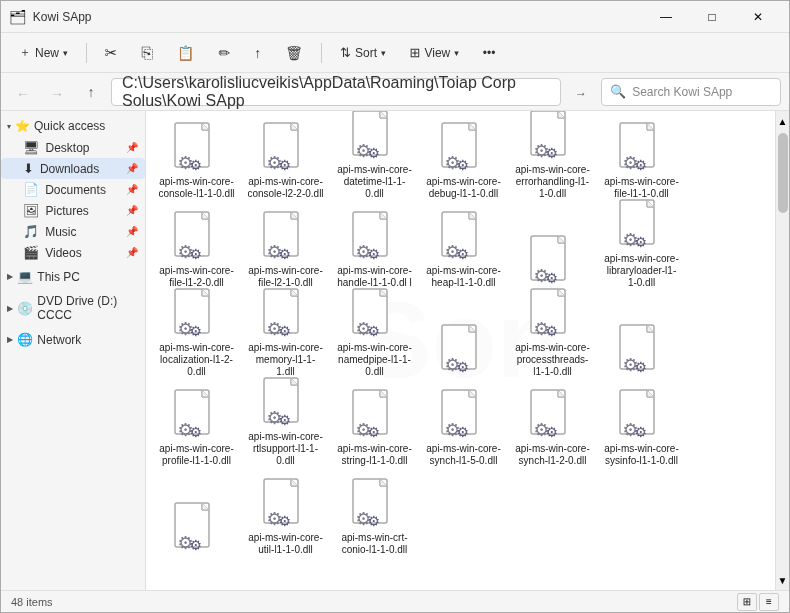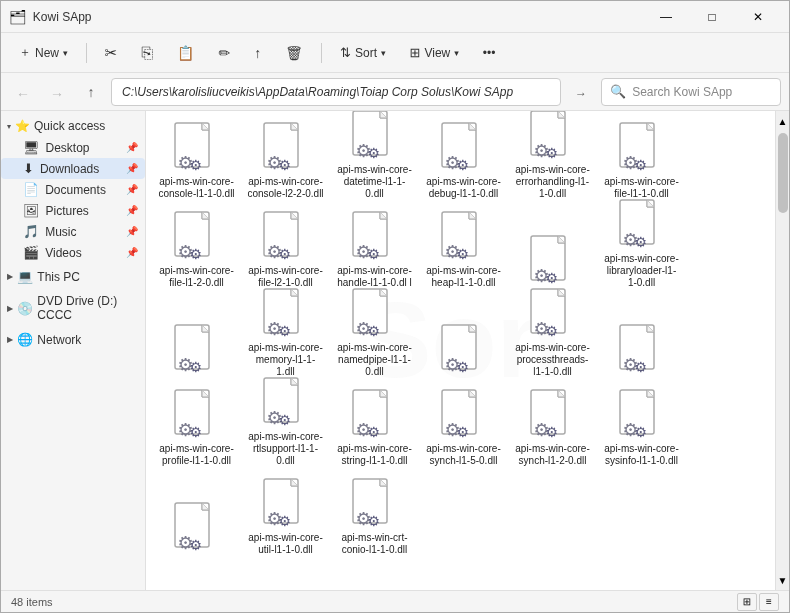--- a/index.html
+++ b/index.html
@@ -112,21 +112,21 @@
     <button class="toolbar-btn">
       <span>•••</span>
     </button>
   </div>
 
   <div class="addressbar">
     <button class="nav-btn disabled">←</button>
     <button class="nav-btn disabled">→</button>
     <button class="nav-btn">↑</button>
     <div class="address-box">
-      <span style="font-size:12px;font-style:italic;">C:\Users\karolisliucveikis\AppData\Roaming\Toiap Corp Solus\Kowi SApp</span>
+      <span style="font-size:16px;">C:\Users\karolisliucveikis\AppData\Roaming\Toiap Corp Solus\Kowi SApp</span>
     </div>
     <button class="arrow-btn">→</button>
     <div class="search-box">
       <span style="font-size:13px;">🔍</span>
       <span>Search Kowi SApp</span>
     </div>
   </div>
 
   <div class="main">
 
@@ -376,20 +376,21 @@
         <svg viewBox="0 0 46 52" xmlns="http://www.w3.org/2000/svg" width="46" height="52">
           <rect x="1" y="1" width="34" height="44" rx="2" fill="white" stroke="#aaa" stroke-width="1.5"></rect>
           <path d="M28,1 L35,8 L28,8 Z" fill="#e0e0e0" stroke="#aaa" stroke-width="1"></path>
           <path d="M28,1 L35,8 L28,8 Z" fill="#f0f0f0"></path>
           <line x1="28" y1="1" x2="28" y2="8" stroke="#aaa" stroke-width="1"></line>
           <line x1="28" y1="8" x2="35" y2="8" stroke="#aaa" stroke-width="1"></line>
         </svg>
         <div style="position:absolute;bottom:2px;left:4px;font-size:18px;color:#7a7a8c;line-height:1;">⚙</div>
         <div style="position:absolute;bottom:2px;left:16px;font-size:14px;color:#5a5a7c;line-height:1;">⚙</div>
       </div>
+      <span class="file-label">api-ms-win-core-localization-l1-2-0.dll</span>
           </div>
           <div class="file-item">
       <div style="position:relative;width:46px;height:52px;margin-bottom:2px;">
         <svg viewBox="0 0 46 52" xmlns="http://www.w3.org/2000/svg" width="46" height="52">
           <rect x="1" y="1" width="34" height="44" rx="2" fill="white" stroke="#aaa" stroke-width="1.5"></rect>
           <path d="M28,1 L35,8 L28,8 Z" fill="#e0e0e0" stroke="#aaa" stroke-width="1"></path>
           <path d="M28,1 L35,8 L28,8 Z" fill="#f0f0f0"></path>
           <line x1="28" y1="1" x2="28" y2="8" stroke="#aaa" stroke-width="1"></line>
           <line x1="28" y1="8" x2="35" y2="8" stroke="#aaa" stroke-width="1"></line>
         </svg>

